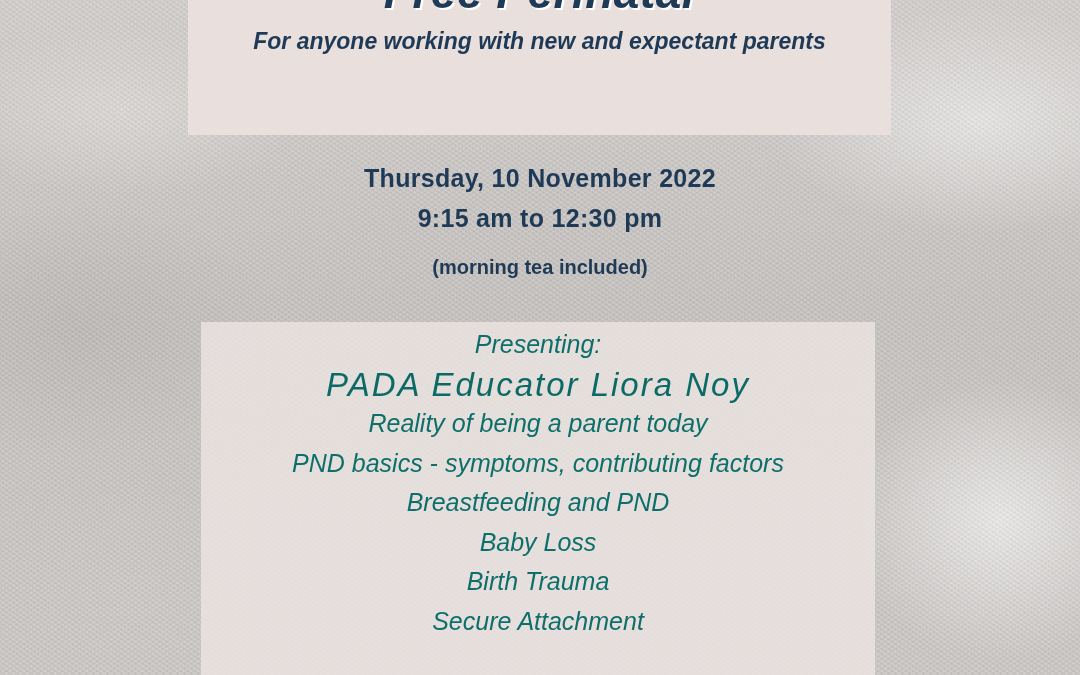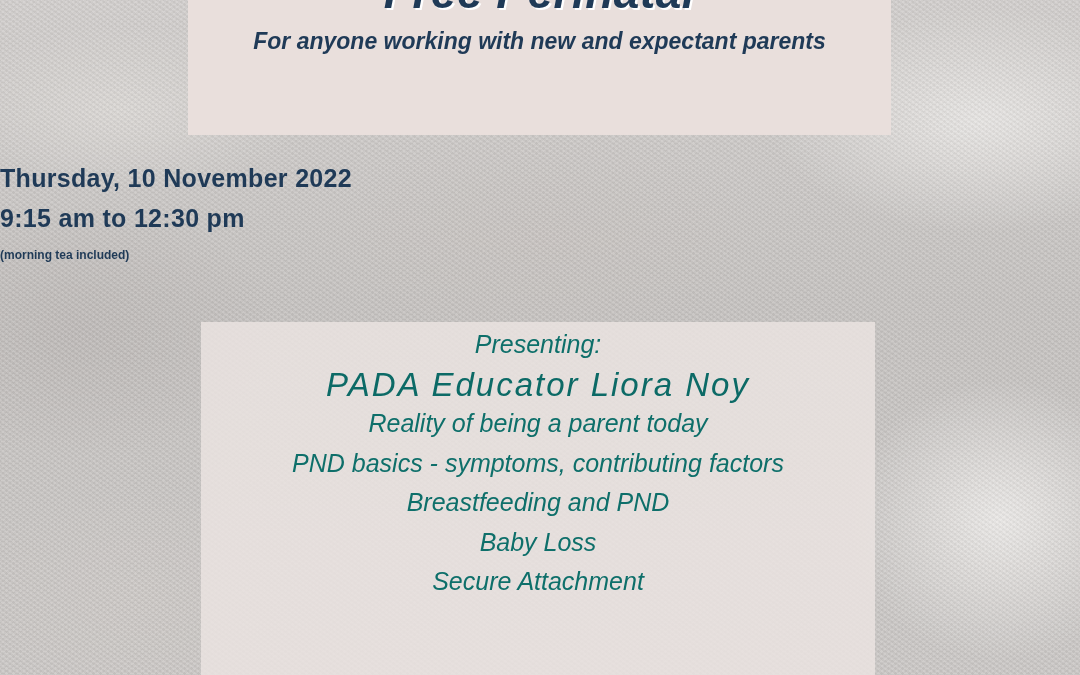--- a/index.html
+++ b/index.html
@@ -42,25 +42,26 @@
     .title-line.l1 { margin-top: -14px; }
     .title-line.l2 { margin-top: 4px; }
     .subtitle {
       font-family: "Liberation Sans", sans-serif;
       font-weight: 700; font-style: italic;
       color: #1f3a57; font-size: 23px; line-height: 30px;
       margin-top: 8px; white-space: nowrap;
     }
     .details {
       position: absolute; left: 0; width: 1080px; top: 158px;
+      text-align: center;
       font-family: "Liberation Sans", sans-serif;
       font-weight: 700; color: #1f3a57;
     }
     .details .row { font-size: 25px; line-height: 40px; white-space: nowrap; letter-spacing: 0.3px; }
-    .details .note { font-size: 12px; line-height: 26px; margin-top: 4px; }
+    .details .note { font-size: 20px; line-height: 26px; margin-top: 16px; }
     .program-box {
       position: absolute; left: 201px; top: 322px; width: 674px; height: 360px;
       background: rgba(236,228,226,0.82);
       text-align: center;
       font-family: "Liberation Sans", sans-serif;
       color: #0e6f6a;
     }
     .program-box .item {
       font-style: italic; font-size: 25px; line-height: 39.5px; white-space: nowrap;
     }
@@ -86,14 +87,15 @@
   <div class="note">(morning tea included)</div>
 </div>
 
 <div class="program-box">
   <div class="item presenting">Presenting:</div>
   <div class="presenter">PADA Educator Liora Noy</div>
   <div class="item">Reality of being a parent today</div>
   <div class="item">PND basics - symptoms, contributing factors</div>
   <div class="item">Breastfeeding and PND</div>
   <div class="item">Baby Loss</div>
+  <div class="item">Birth Trauma</div>
   <div class="item">Secure Attachment</div>
 </div>
 
 </body></html>

